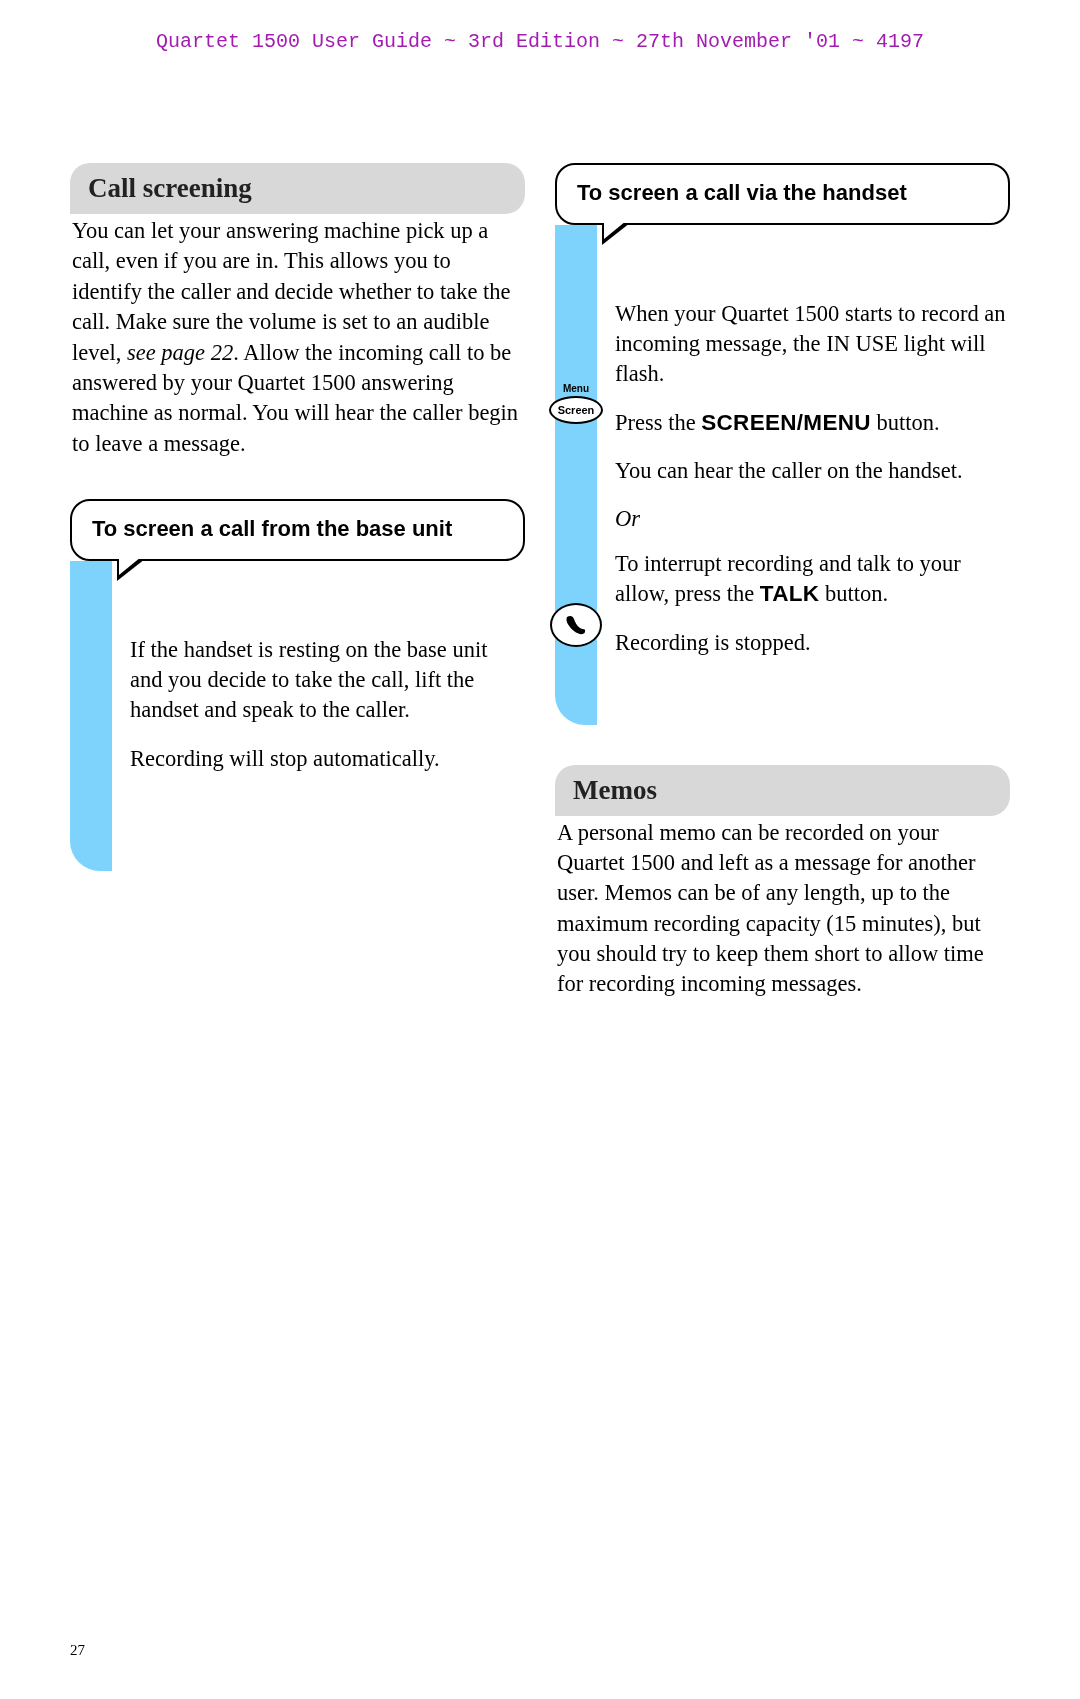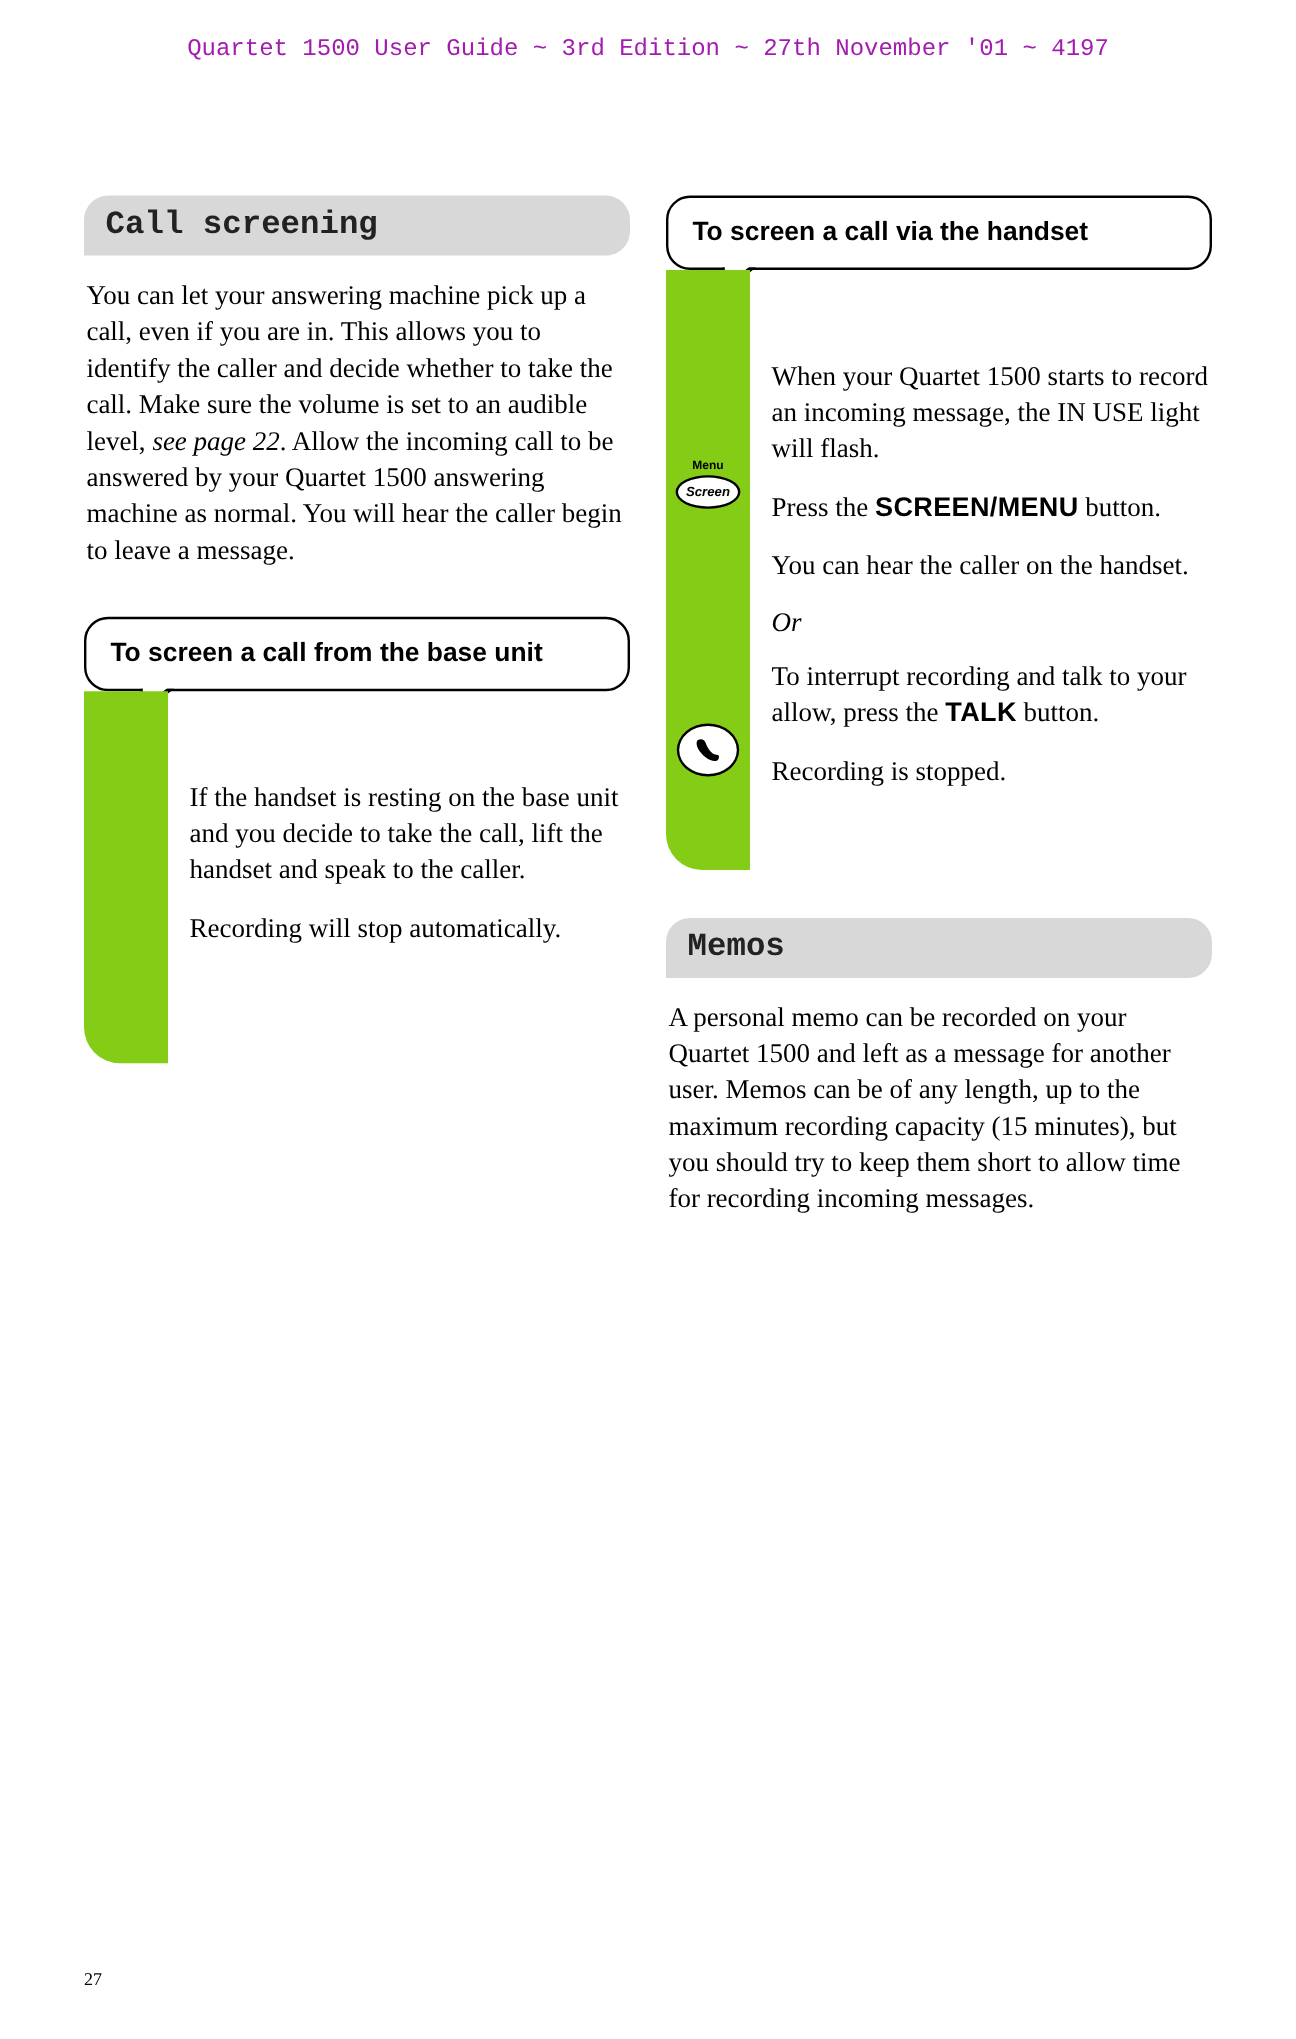--- a/index.html
+++ b/index.html
@@ -30,25 +30,25 @@
     gap: 30px;
   }
   .col {
     flex: 1;
     min-width: 0;
   }
   .section-title {
     background: #d8d8d8;
     border-radius: 20px 20px 20px 0;
     padding: 10px 18px;
-    font-family: Liberation Mono, monospace;
+    font-family: Liberation Serif, serif;
     font-weight: 900;
     font-size: 27px;
     color: #222;
-    margin-bottom: 18px;
+    margin-bottom: 2px;
   }
   .body-text {
     font-size: 22.5px;
     line-height: 1.35;
     margin-bottom: 40px;
     padding: 0 2px;
   }
   .body-text .ital {
     font-style: italic;
   }
@@ -83,22 +83,22 @@
     height: 0;
     border-left: 0px solid transparent;
     border-right: 22px solid transparent;
     border-top: 18px solid #fff;
   }
   .steps-wrap {
     display: flex;
     margin-top: 0;
   }
   .gray-bar {
-    width: 70px;
-    background: #84cc16;
+    width: 42px;
+    background: #7dd3fc;
     border-radius: 0 0 0 30px;
     flex-shrink: 0;
     position: relative;
     display: flex;
     flex-direction: column;
     align-items: center;
   }
   .steps-content {
     flex: 1;
     padding: 74px 0 20px 18px;
@@ -136,21 +136,20 @@
     border: 2px solid #000;
     border-radius: 50%;
     width: 50px;
     height: 24px;
     display: flex;
     align-items: center;
     justify-content: center;
     font-family: Arial, Helvetica, sans-serif;
     font-size: 11px;
     font-weight: 900;
-    font-style: italic;
     background: #fff;
   }
   .talk-icon {
     top: 378px;
     left: 50%;
     transform: translateX(-50%);
   }
   .talk-oval {
     border: 2.5px solid #000;
     border-radius: 50%;

